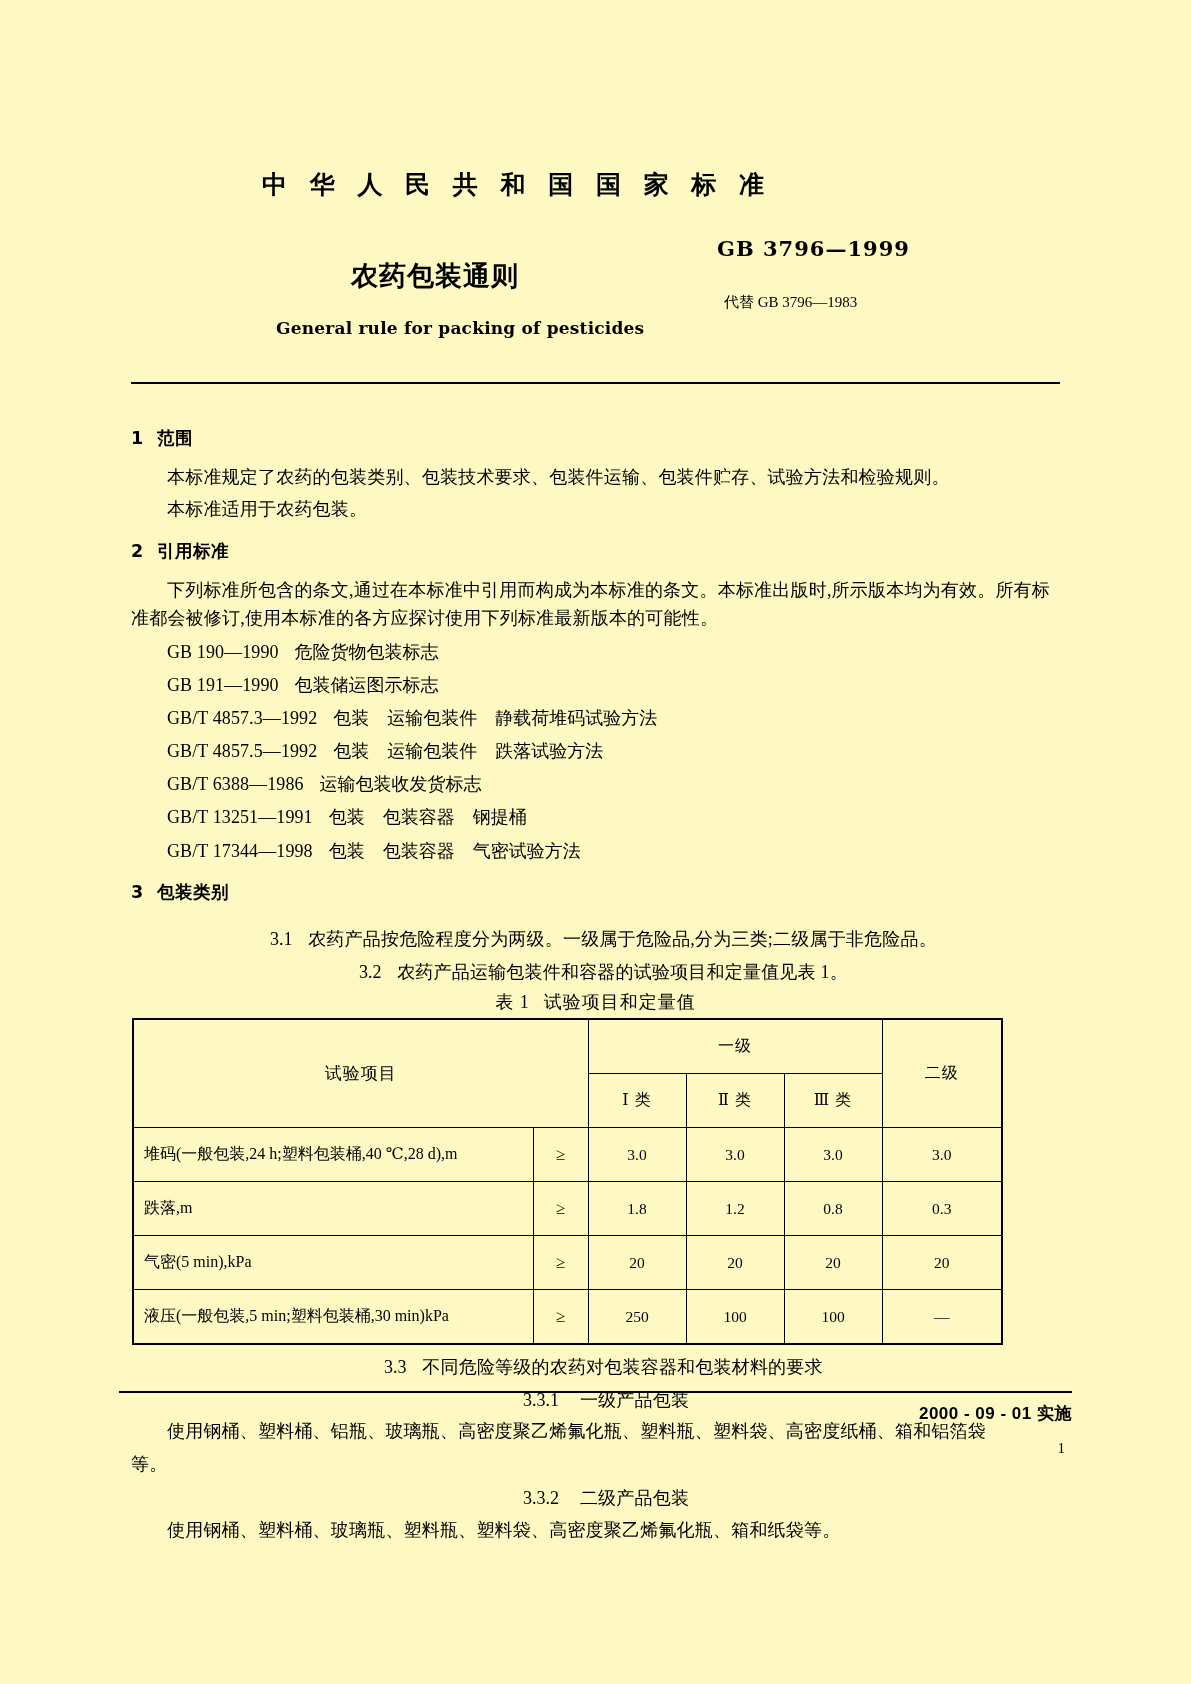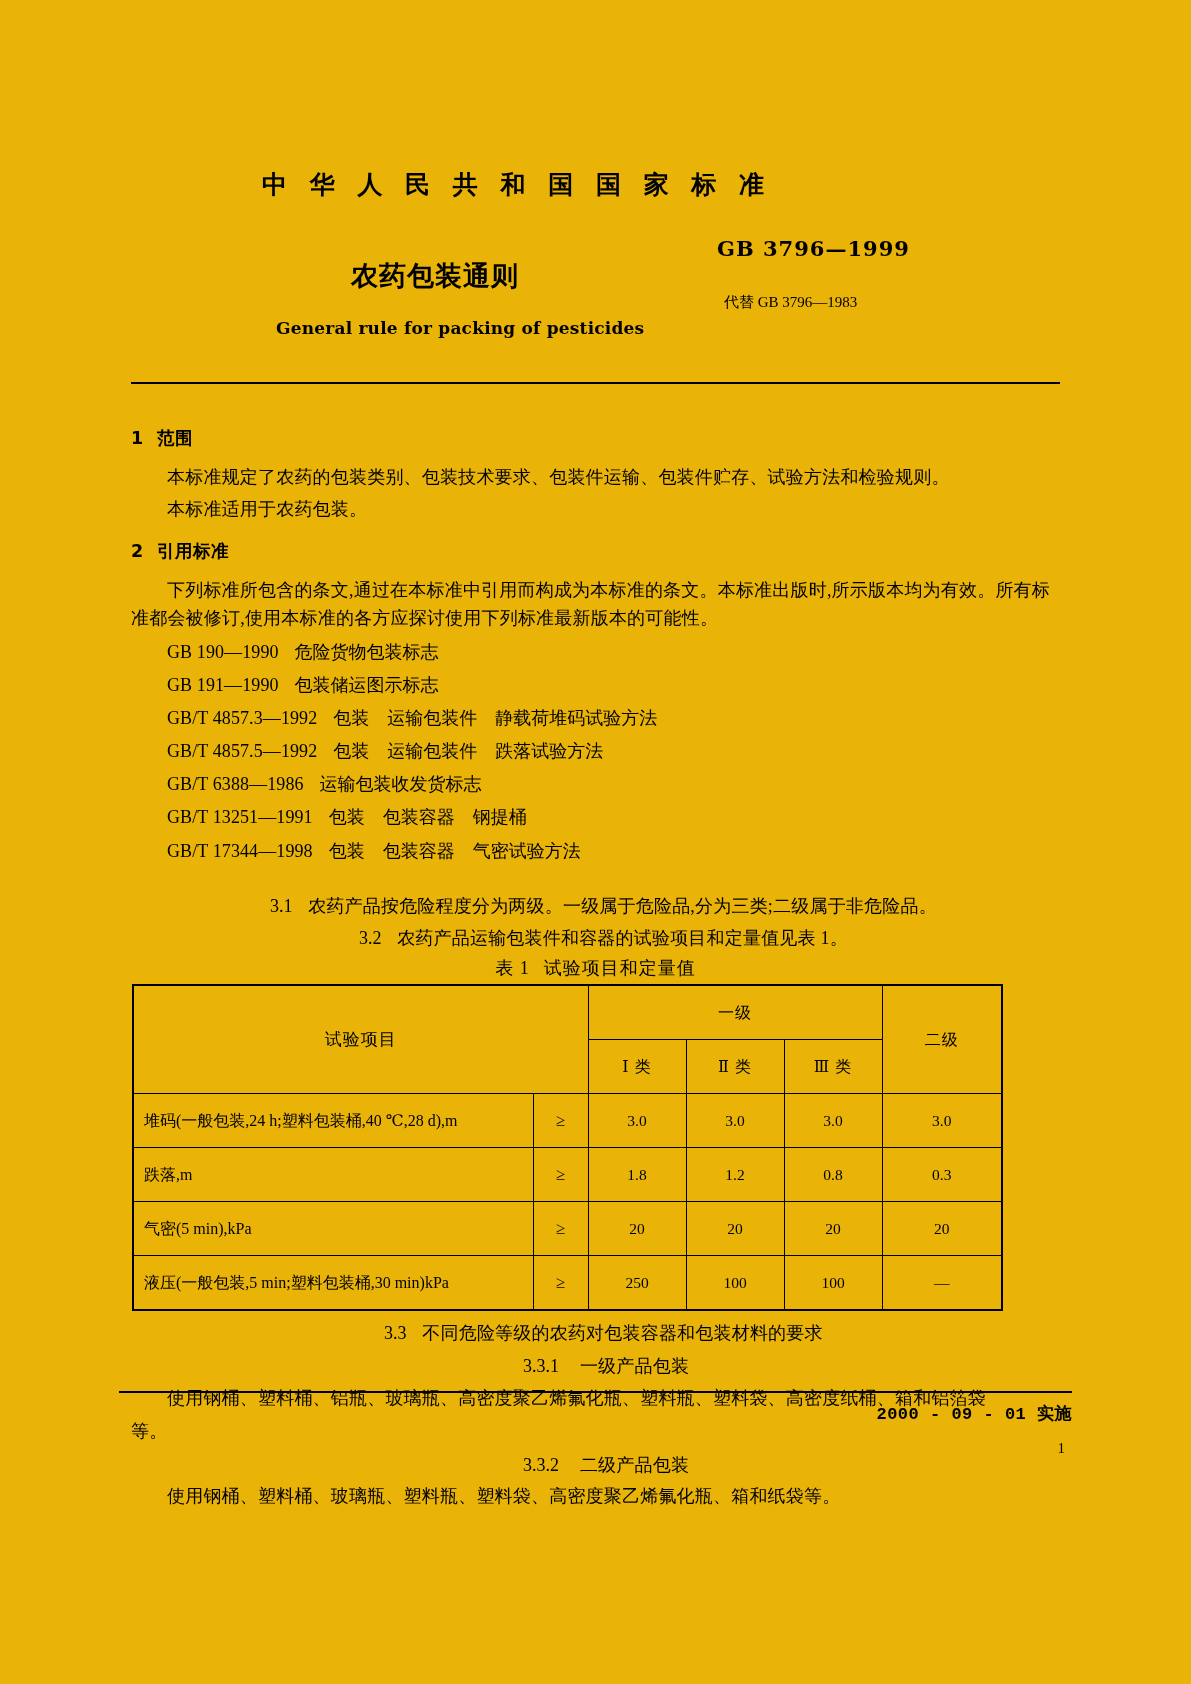--- a/index.html
+++ b/index.html
@@ -5,21 +5,21 @@
   html, body {
     margin: 0;
     padding: 0;
     background: #ffffff;
   }
   .page {
     position: relative;
     width: 1191px;
     height: 1684px;
     margin: 0 auto;
-    background: #eab308;
+    background: #fef9c3;
     font-family: "Liberation Serif", "DejaVu Serif", serif;
     color: #000000;
     overflow: hidden;
   }
 
   
   .masthead {
     position: absolute;
     left: 0;
     right: 0;
@@ -184,21 +184,21 @@
     font-size: 17px;
     font-weight: bold;
     letter-spacing: 0.5px;
     white-space: nowrap;
   }
   .footer-left .gap { display: inline-block; width: 22px; }
   .footer-right {
     position: absolute;
     right: 119px;
     top: 1402px;
-    font-family: Liberation Mono, monospace;
+    font-family: Liberation Sans, sans-serif;
     font-size: 17px;
     font-weight: bold;
     letter-spacing: 0.5px;
     white-space: nowrap;
   }
   .page-num {
     position: absolute;
     right: 126px;
     top: 1440px;
     font-size: 15px;
@@ -236,20 +236,23 @@
     <div class="ref"><span class="code">GB 190—1990</span><span class="gap"></span><span>危险货物包装标志</span></div>
     <div class="ref"><span class="code">GB 191—1990</span><span class="gap"></span><span>包装储运图示标志</span></div>
     <div class="ref"><span class="code">GB/T 4857.3—1992</span><span class="gap"></span><span>包装　运输包装件　静载荷堆码试验方法</span></div>
     <div class="ref"><span class="code">GB/T 4857.5—1992</span><span class="gap"></span><span>包装　运输包装件　跌落试验方法</span></div>
     <div class="ref"><span class="code">GB/T 6388—1986</span><span class="gap"></span><span>运输包装收发货标志</span></div>
     <div class="ref"><span class="code">GB/T 13251—1991</span><span class="gap"></span><span>包装　包装容器　钢提桶</span></div>
     <div class="ref"><span class="code">GB/T 17344—1998</span><span class="gap"></span><span>包装　包装容器　气密试验方法</span></div>
 
     <div class="spacer-md"></div>
 
+    <div class="h1">
+      <span class="num">3</span><span>包装类别</span>
+    </div>
 
     <div class="spacer-sm"></div>
 
     <div class="clause">
       <span class="cn">3.1</span><span>农药产品按危险程度分为两级。一级属于危险品,分为三类;二级属于非危险品。</span>
     </div>
     <div class="clause">
       <span class="cn">3.2</span><span>农药产品运输包装件和容器的试验项目和定量值见表 1。</span>
     </div>
 

